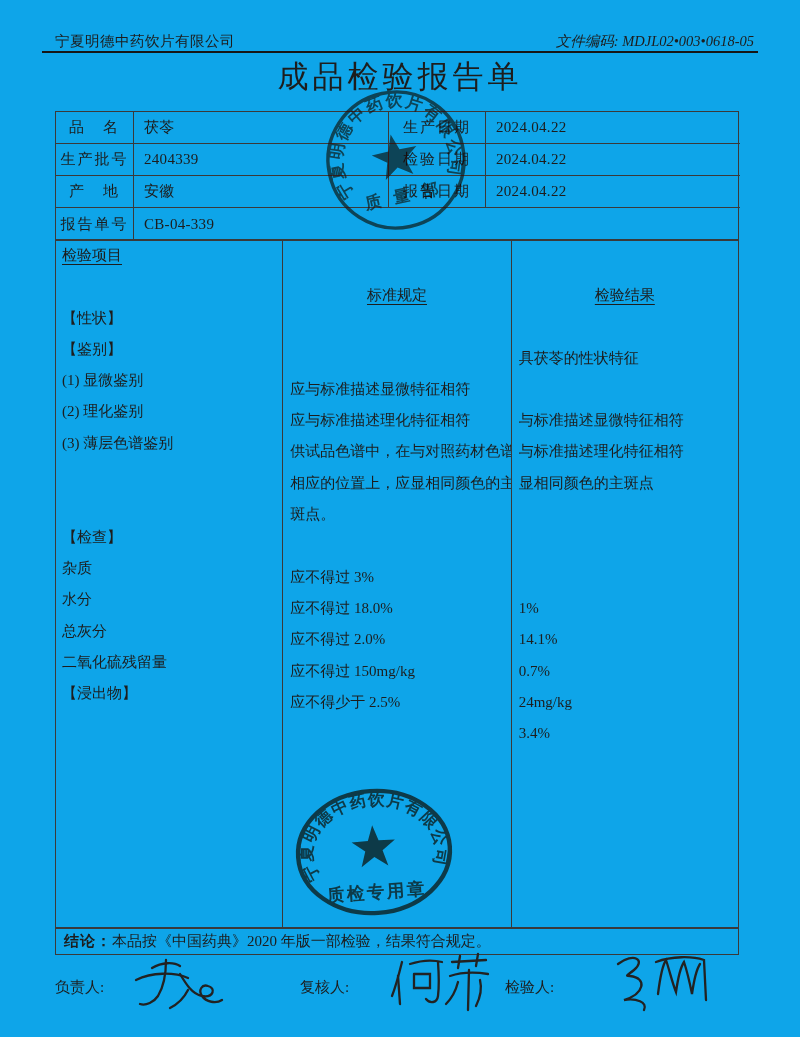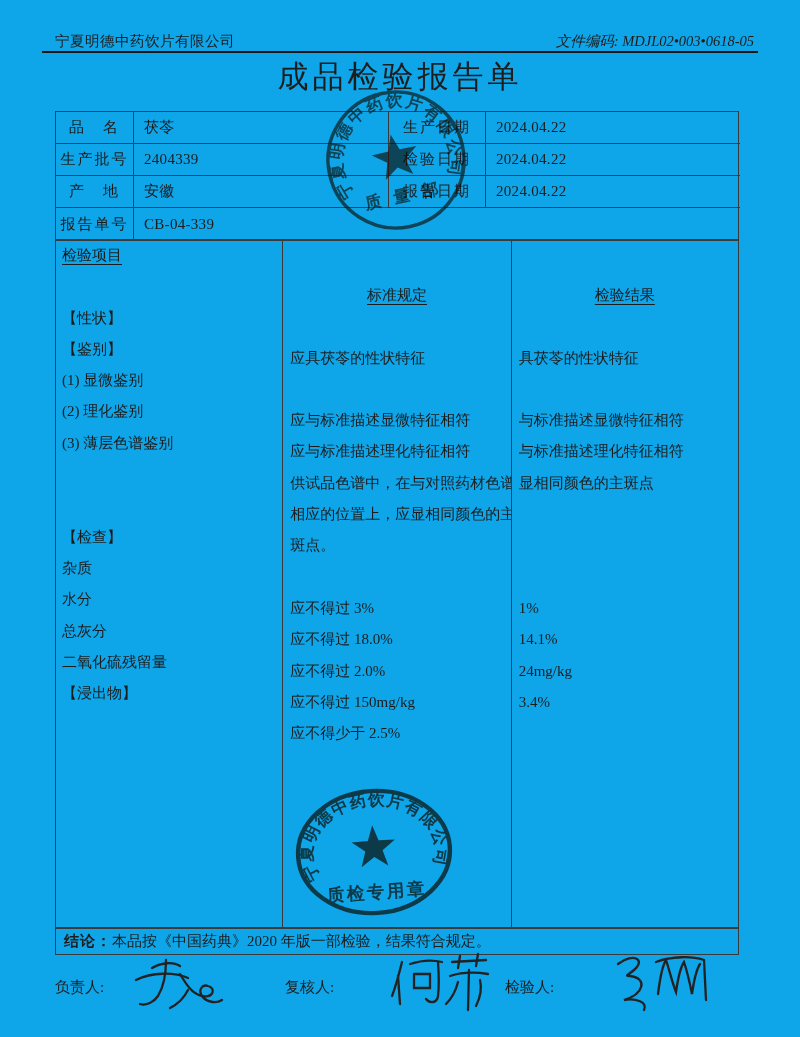--- a/index.html
+++ b/index.html
@@ -102,21 +102,20 @@
         <div class="line"></div>
         <div class="line">【检查】</div>
         <div class="line">杂质</div>
         <div class="line">水分</div>
         <div class="line">总灰分</div>
         <div class="line">二氧化硫残留量</div>
         <div class="line">【浸出物】</div>
       </div>
     <div class="ins-col" id="col-standard">
         <div class="line hdr"><span class="u">标准规定</span></div>
-        <div class="line">应具茯苓的性状特征</div>
         <div class="line"></div>
         <div class="line">应与标准描述显微特征相符</div>
         <div class="line">应与标准描述理化特征相符</div>
         <div class="line">供试品色谱中，在与对照药材色谱</div>
         <div class="line">相应的位置上，应显相同颜色的主</div>
         <div class="line">斑点。</div>
         <div class="line"></div>
         <div class="line">应不得过 3%</div>
         <div class="line">应不得过 18.0%</div>
         <div class="line">应不得过 2.0%</div>
@@ -128,39 +127,40 @@
         <div class="line">具茯苓的性状特征</div>
         <div class="line"></div>
         <div class="line">与标准描述显微特征相符</div>
         <div class="line">与标准描述理化特征相符</div>
         <div class="line">显相同颜色的主斑点</div>
         <div class="line"></div>
         <div class="line"></div>
         <div class="line"></div>
         <div class="line">1%</div>
         <div class="line">14.1%</div>
+        <div class="line">0.7%</div>
         <div class="line">24mg/kg</div>
         <div class="line">3.4%</div>
       </div>
   </div>
 
   <div class="conclusion">
     <b>结论：</b><span>本品按《中国药典》2020 年版一部检验，结果符合规定。</span>
   </div>
 
   <div class="siglabel" style="left:55px; top:978px;">负责人:</div>
   <svg class="sig-svg" style="left:122px; top:956px;" width="112" height="58" viewBox="0 0 112 58">
     <path d="M30 12 C40 6 52 6 58 10"></path>
     <path d="M44 4 C44 18 42 30 36 40 C32 46 24 50 18 48"></path>
     <path d="M14 24 C30 16 52 16 66 22"></path>
     <path d="M58 18 C64 28 70 38 80 40 C92 42 94 32 86 30 C80 28 76 34 80 40 C84 46 94 48 100 44"></path>
     <path d="M66 34 C62 42 56 48 48 52"></path>
   </svg>
 
-  <div class="siglabel" style="left:285px; top:978px;">复核人:</div>
+  <div class="siglabel" style="left:300px; top:978px;">复核人:</div>
   <svg class="sig-svg" style="left:388px; top:952px;" width="106" height="62" viewBox="0 0 106 62" aria-label="何萍">
     <path d="M14 10 C11 22 8 34 4 44"></path>
     <path d="M10 24 L12 52"></path>
     <path d="M22 12 C34 8 46 8 54 10"></path>
     <path d="M50 10 C51 24 51 36 50 44 C49 51 42 52 38 47"></path>
     <path d="M26 22 L42 22 L42 36 L26 36 L26 22"></path>
     <path d="M64 10 L98 8"></path>
     <path d="M72 4 L70 16"></path>
     <path d="M90 2 L88 14"></path>
     <path d="M62 24 C74 20 88 20 100 22"></path>

